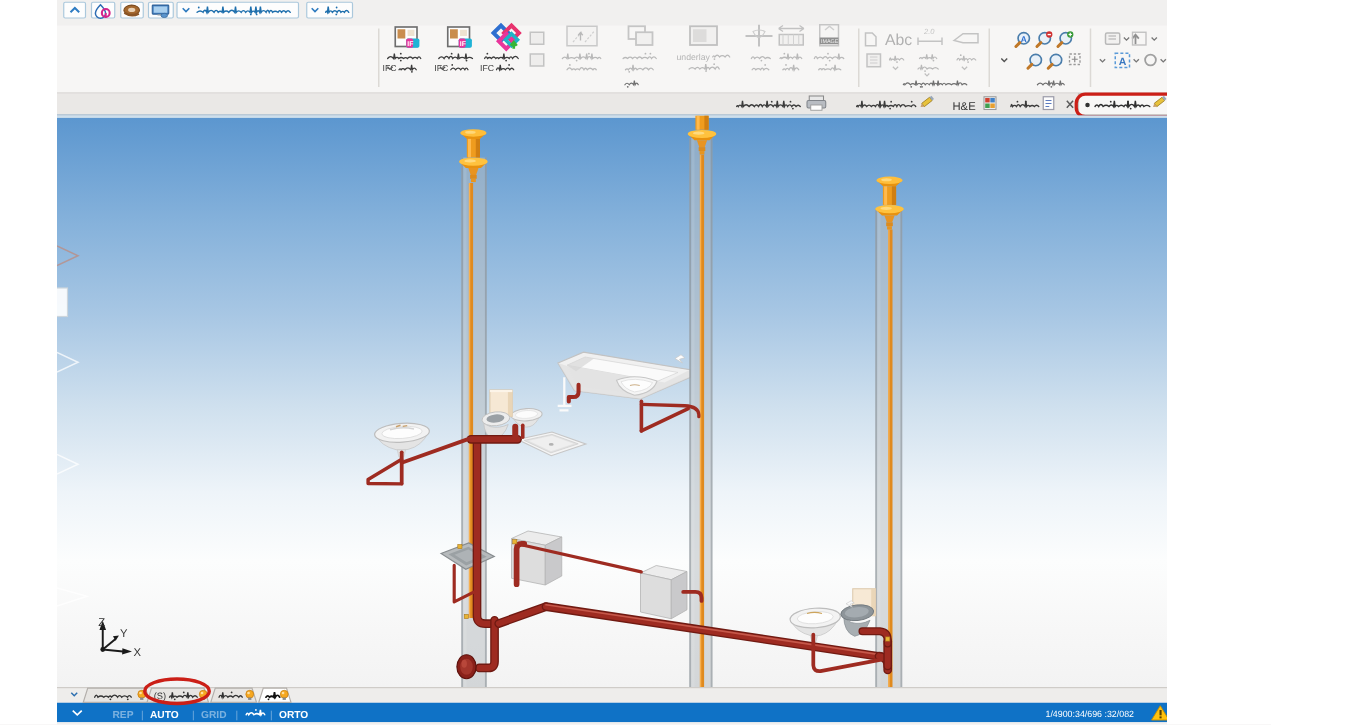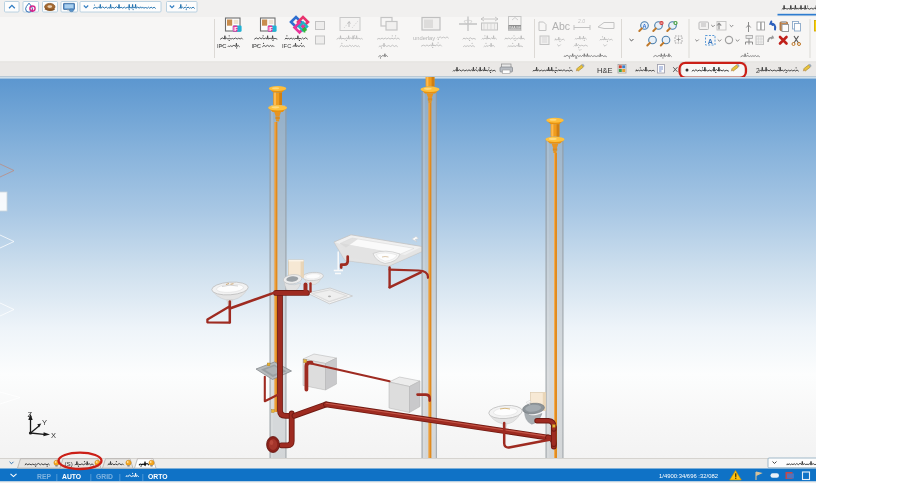--- a/index.html
+++ b/index.html
@@ -1,14 +1,14 @@
 <!DOCTYPE html>
 <html><head><meta charset="utf-8"><style>
 html,body{margin:0;padding:0;}
-#root{position:relative;width:816px;height:483px;overflow:hidden;background:#f0efee;font-family:"Liberation Sans",sans-serif;}
+#root{position:relative;width:740px;height:483px;overflow:hidden;background:#f0efee;font-family:"Liberation Sans",sans-serif;margin-left:38px;}
 svg{position:absolute;display:block;}
 </style></head><body>
 <div id="root">
 <svg width="900" height="77" style="left:0;top:0">
 <rect x="0" y="0" width="900" height="17" fill="#f1f0ef"></rect>
 <rect x="0" y="17" width="900" height="45" fill="#f7f6f5"></rect>
 <rect x="0" y="61.5" width="900" height="1" fill="#dcd9d6"></rect>
 <rect x="0" y="62.5" width="900" height="14.5" fill="#eae8e6"></rect>
 <rect x="0" y="76" width="900" height="1" fill="#b9c9d6"></rect>
 <rect x="4.5" y="1.5" width="14.5" height="10.5" rx="1" fill="#fdfdfd" stroke="#abc8dc" stroke-width="0.8"></rect>

